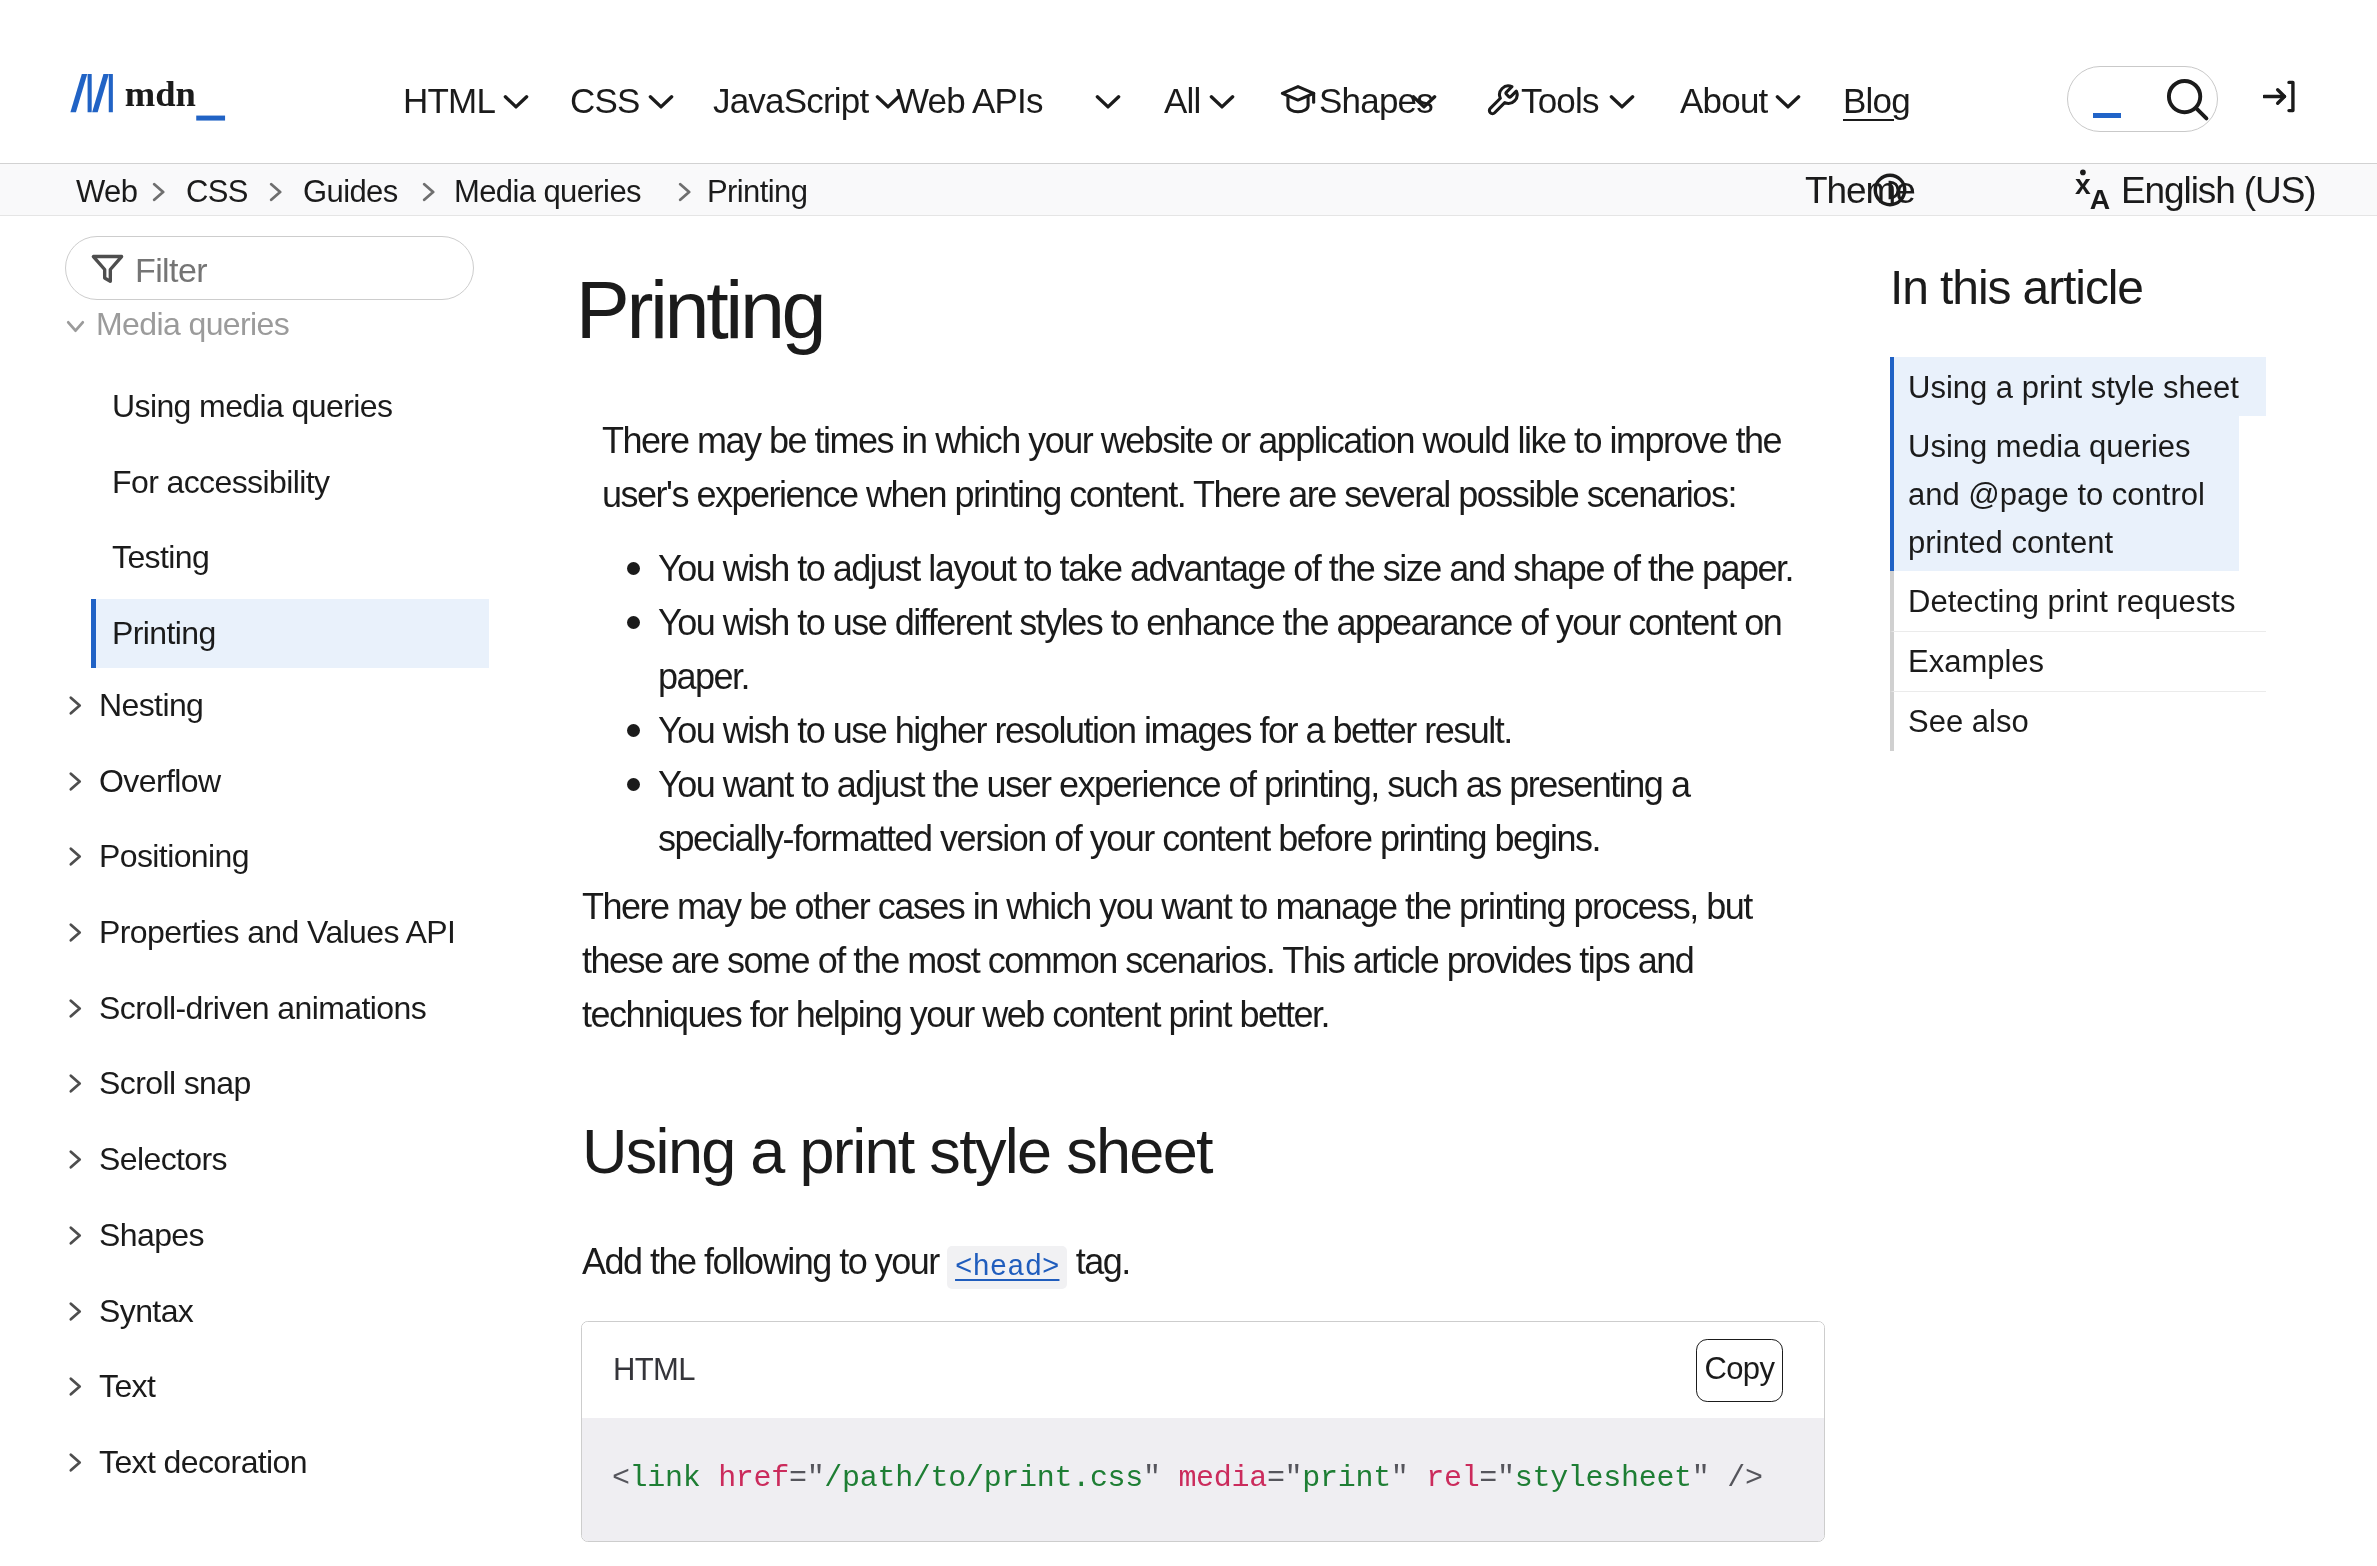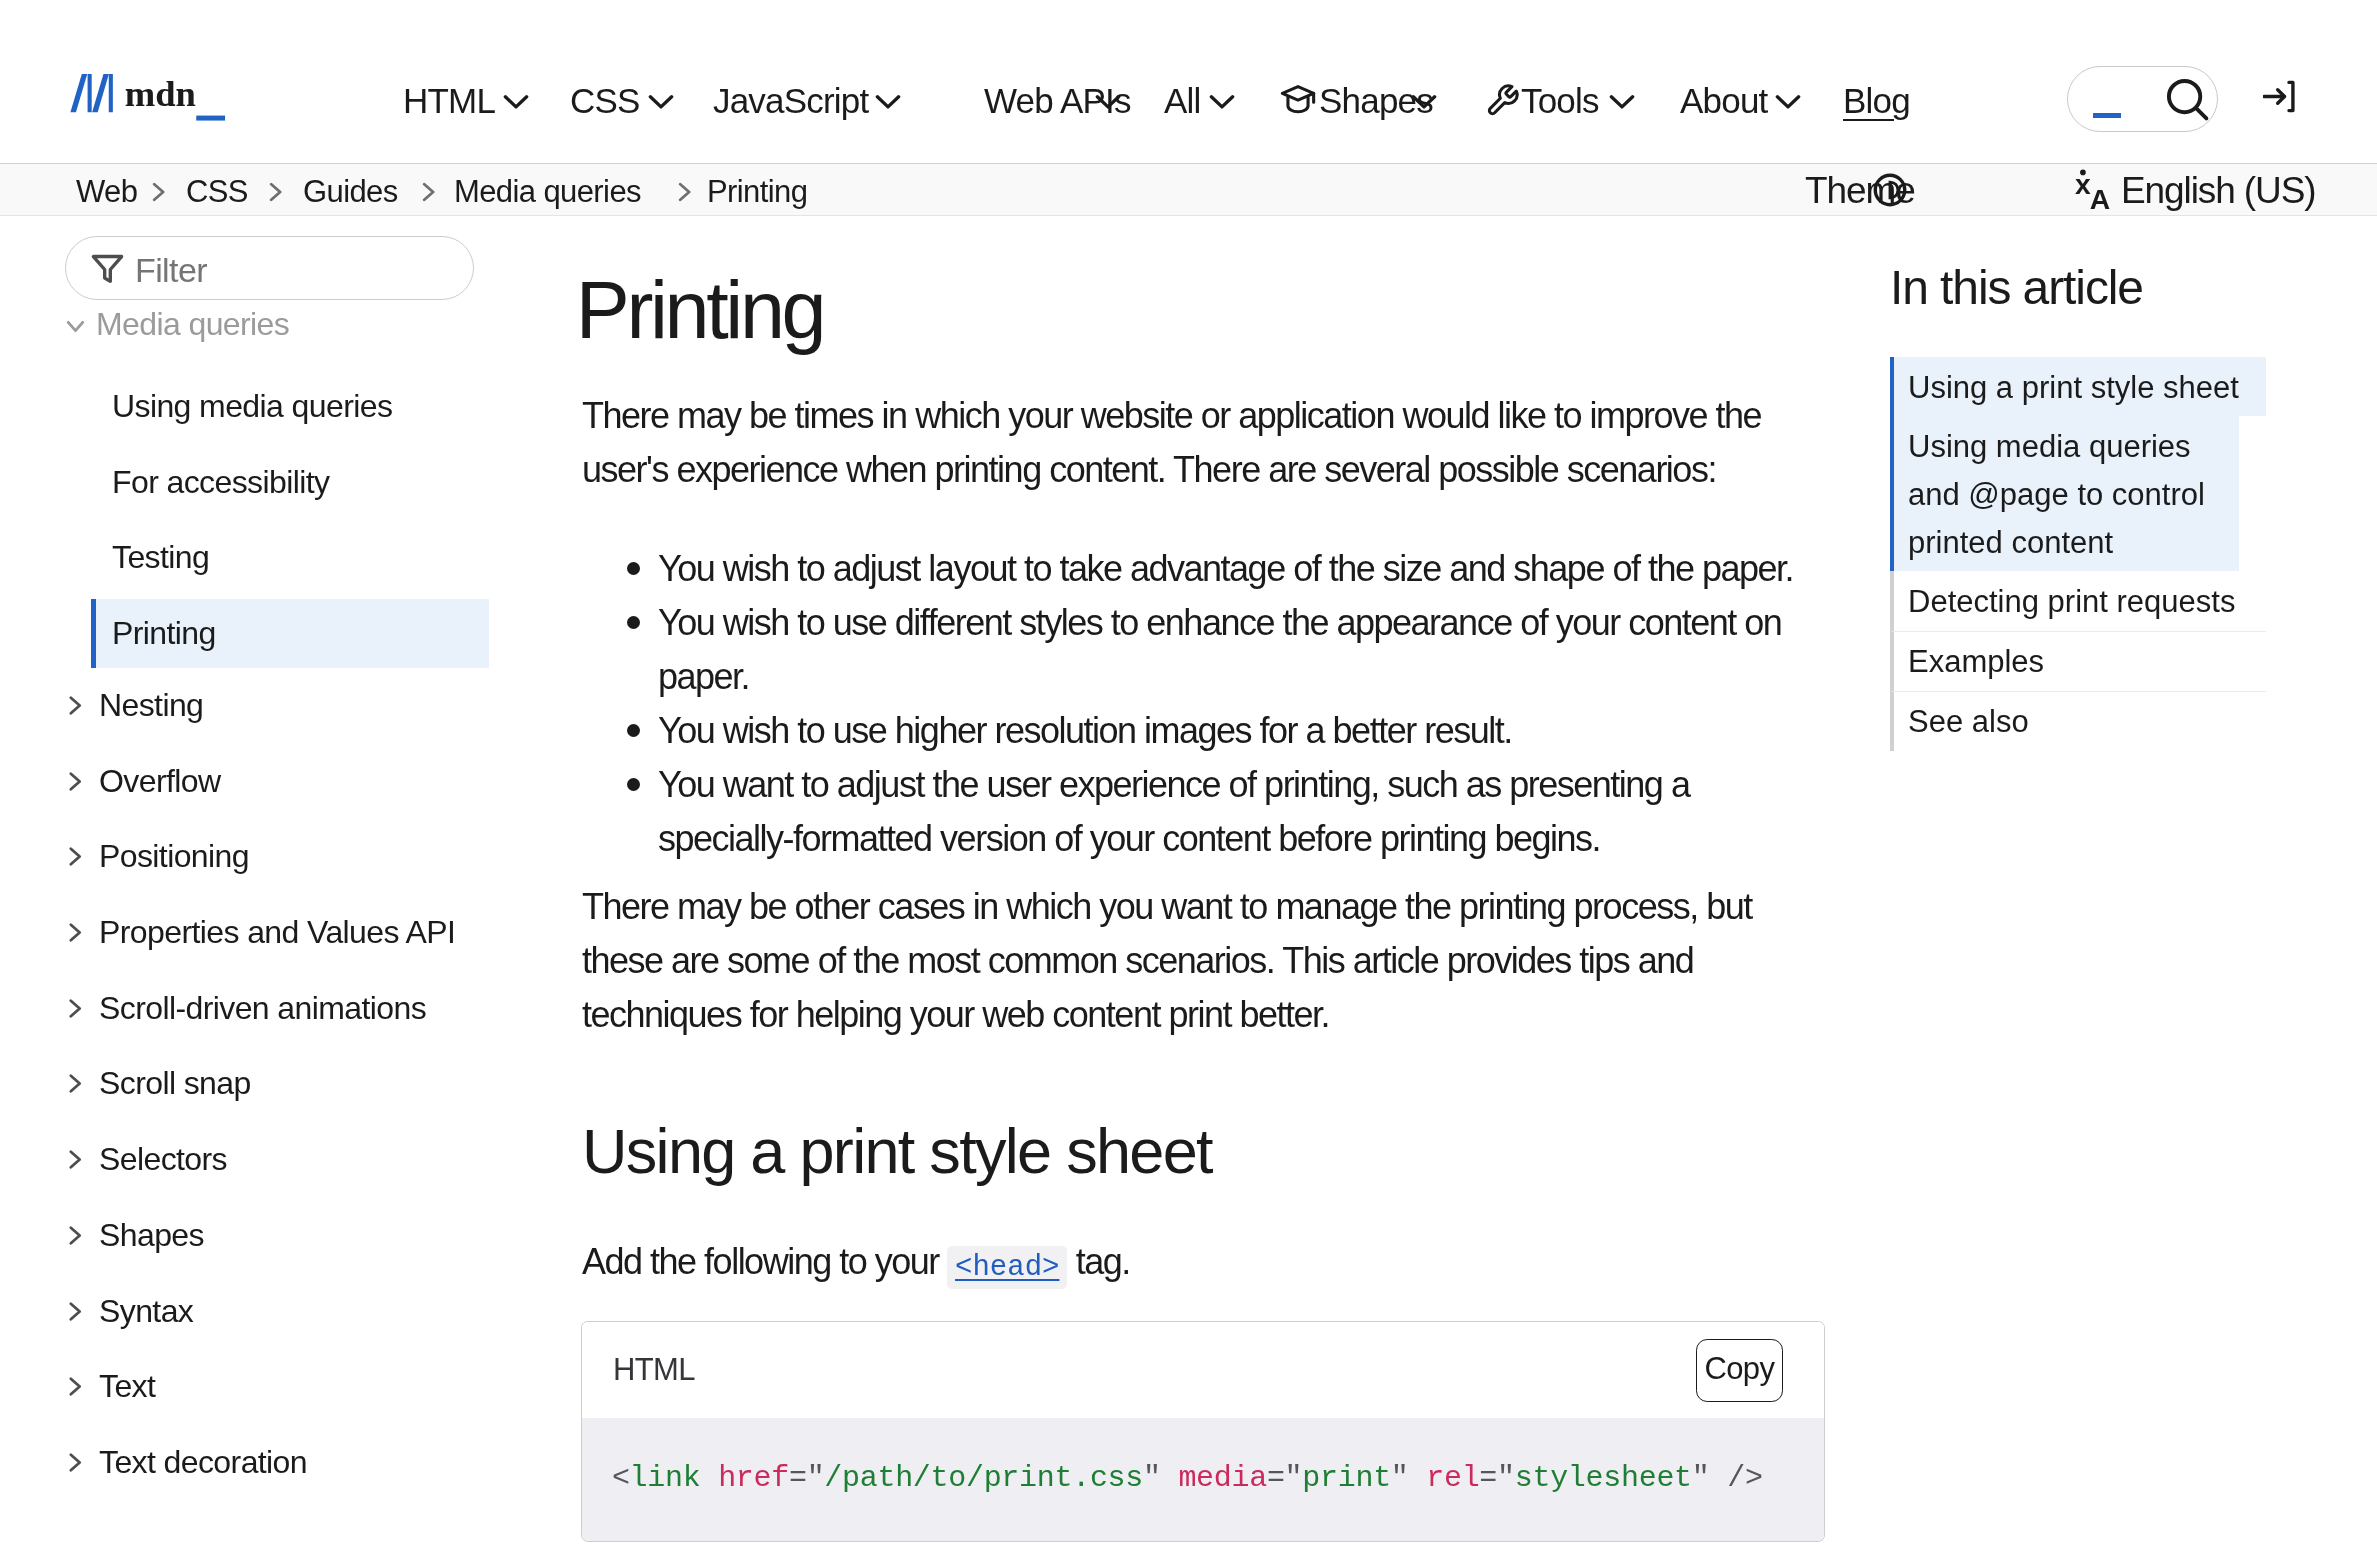--- a/index.html
+++ b/index.html
@@ -108,21 +108,21 @@
   <div class="abs icon" style="left:2263px; top:79px;">
     <svg width="35" height="35" viewBox="0 0 62 62">
       <line x1="2" y1="31" x2="38" y2="31" stroke="#1b1b1b" stroke-width="6" stroke-linecap="round"></line>
       <polyline points="26,19 38,31 26,43" fill="none" stroke="#1b1b1b" stroke-width="6" stroke-linecap="round" stroke-linejoin="round"></polyline>
       <path d="M46 6 H53 V56 H46" fill="none" stroke="#1b1b1b" stroke-width="6" stroke-linecap="round" stroke-linejoin="round"></path>
     </svg>
   </div>
   <span class="nav-item" style="left:403px;">HTML</span>
   <span class="nav-item" style="left:570px;">CSS</span>
   <span class="nav-item" style="left:713px;">JavaScript</span>
-  <span class="nav-item" style="left:984px;">Web APIs</span>
+  <span class="nav-item" style="left:896px;">Web APIs</span>
   <span class="nav-item" style="left:1164px;">All</span>
   <span class="nav-item" style="left:1319px;">Shapes</span>
   <span class="nav-item" style="left:1521px;">Tools</span>
   <span class="nav-item" style="left:1680px;">About</span>
   <span class="nav-item" id="blog" style="left:1843px;">Blog</span>
   <div id="search">
       <div class="uscore"></div>
     <svg class="abs" style="left:97px; top:9.5px;" width="47" height="47" viewBox="0 0 84 84">
       <circle cx="35" cy="35" r="28" fill="none" stroke="#1b1b1b" stroke-width="7"></circle>
       <line x1="56" y1="56" x2="74" y2="74" stroke="#1b1b1b" stroke-width="7" stroke-linecap="round"></line>
@@ -212,21 +212,21 @@
   <div class="itm"><svg class="rchev" viewBox="0 0 26 38">
         <polyline points="5,5 21,19 5,33" fill="none" stroke="#4e4e4e" stroke-width="5" stroke-linecap="round" stroke-linejoin="round"></polyline>
       </svg>Text</div>
   <div class="itm"><svg class="rchev" viewBox="0 0 26 38">
         <polyline points="5,5 21,19 5,33" fill="none" stroke="#4e4e4e" stroke-width="5" stroke-linecap="round" stroke-linejoin="round"></polyline>
       </svg>Text decoration</div>
 </div>
 
 <div id="main">
   <h1>Printing</h1>
-  <p class="para" style="top:389px;">There may be times in which your website or application would like to improve the<br>user's experience when printing content. There are several possible scenarios:</p>
+  <p class="para" style="top:414px;margin-left:20px;">There may be times in which your website or application would like to improve the<br>user's experience when printing content. There are several possible scenarios:</p>
   <ul>
     <li>You wish to adjust layout to take advantage of the size and shape of the paper.</li>
     <li>You wish to use different styles to enhance the appearance of your content on<br>paper.</li>
     <li>You wish to use higher resolution images for a better result.</li>
     <li>You want to adjust the user experience of printing, such as presenting a<br>specially-formatted version of your content before printing begins.</li>
   </ul>
   <p class="para" style="top:880px;">There may be other cases in which you want to manage the printing process, but<br>these are some of the most common scenarios. This article provides tips and<br>techniques for helping your web content print better.</p>
   <h2>Using a print style sheet</h2>
   <p class="para" style="top:1235px;">Add the following to your <code class="chip">&lt;head&gt;</code> tag.</p>
   <div id="codeblk">

